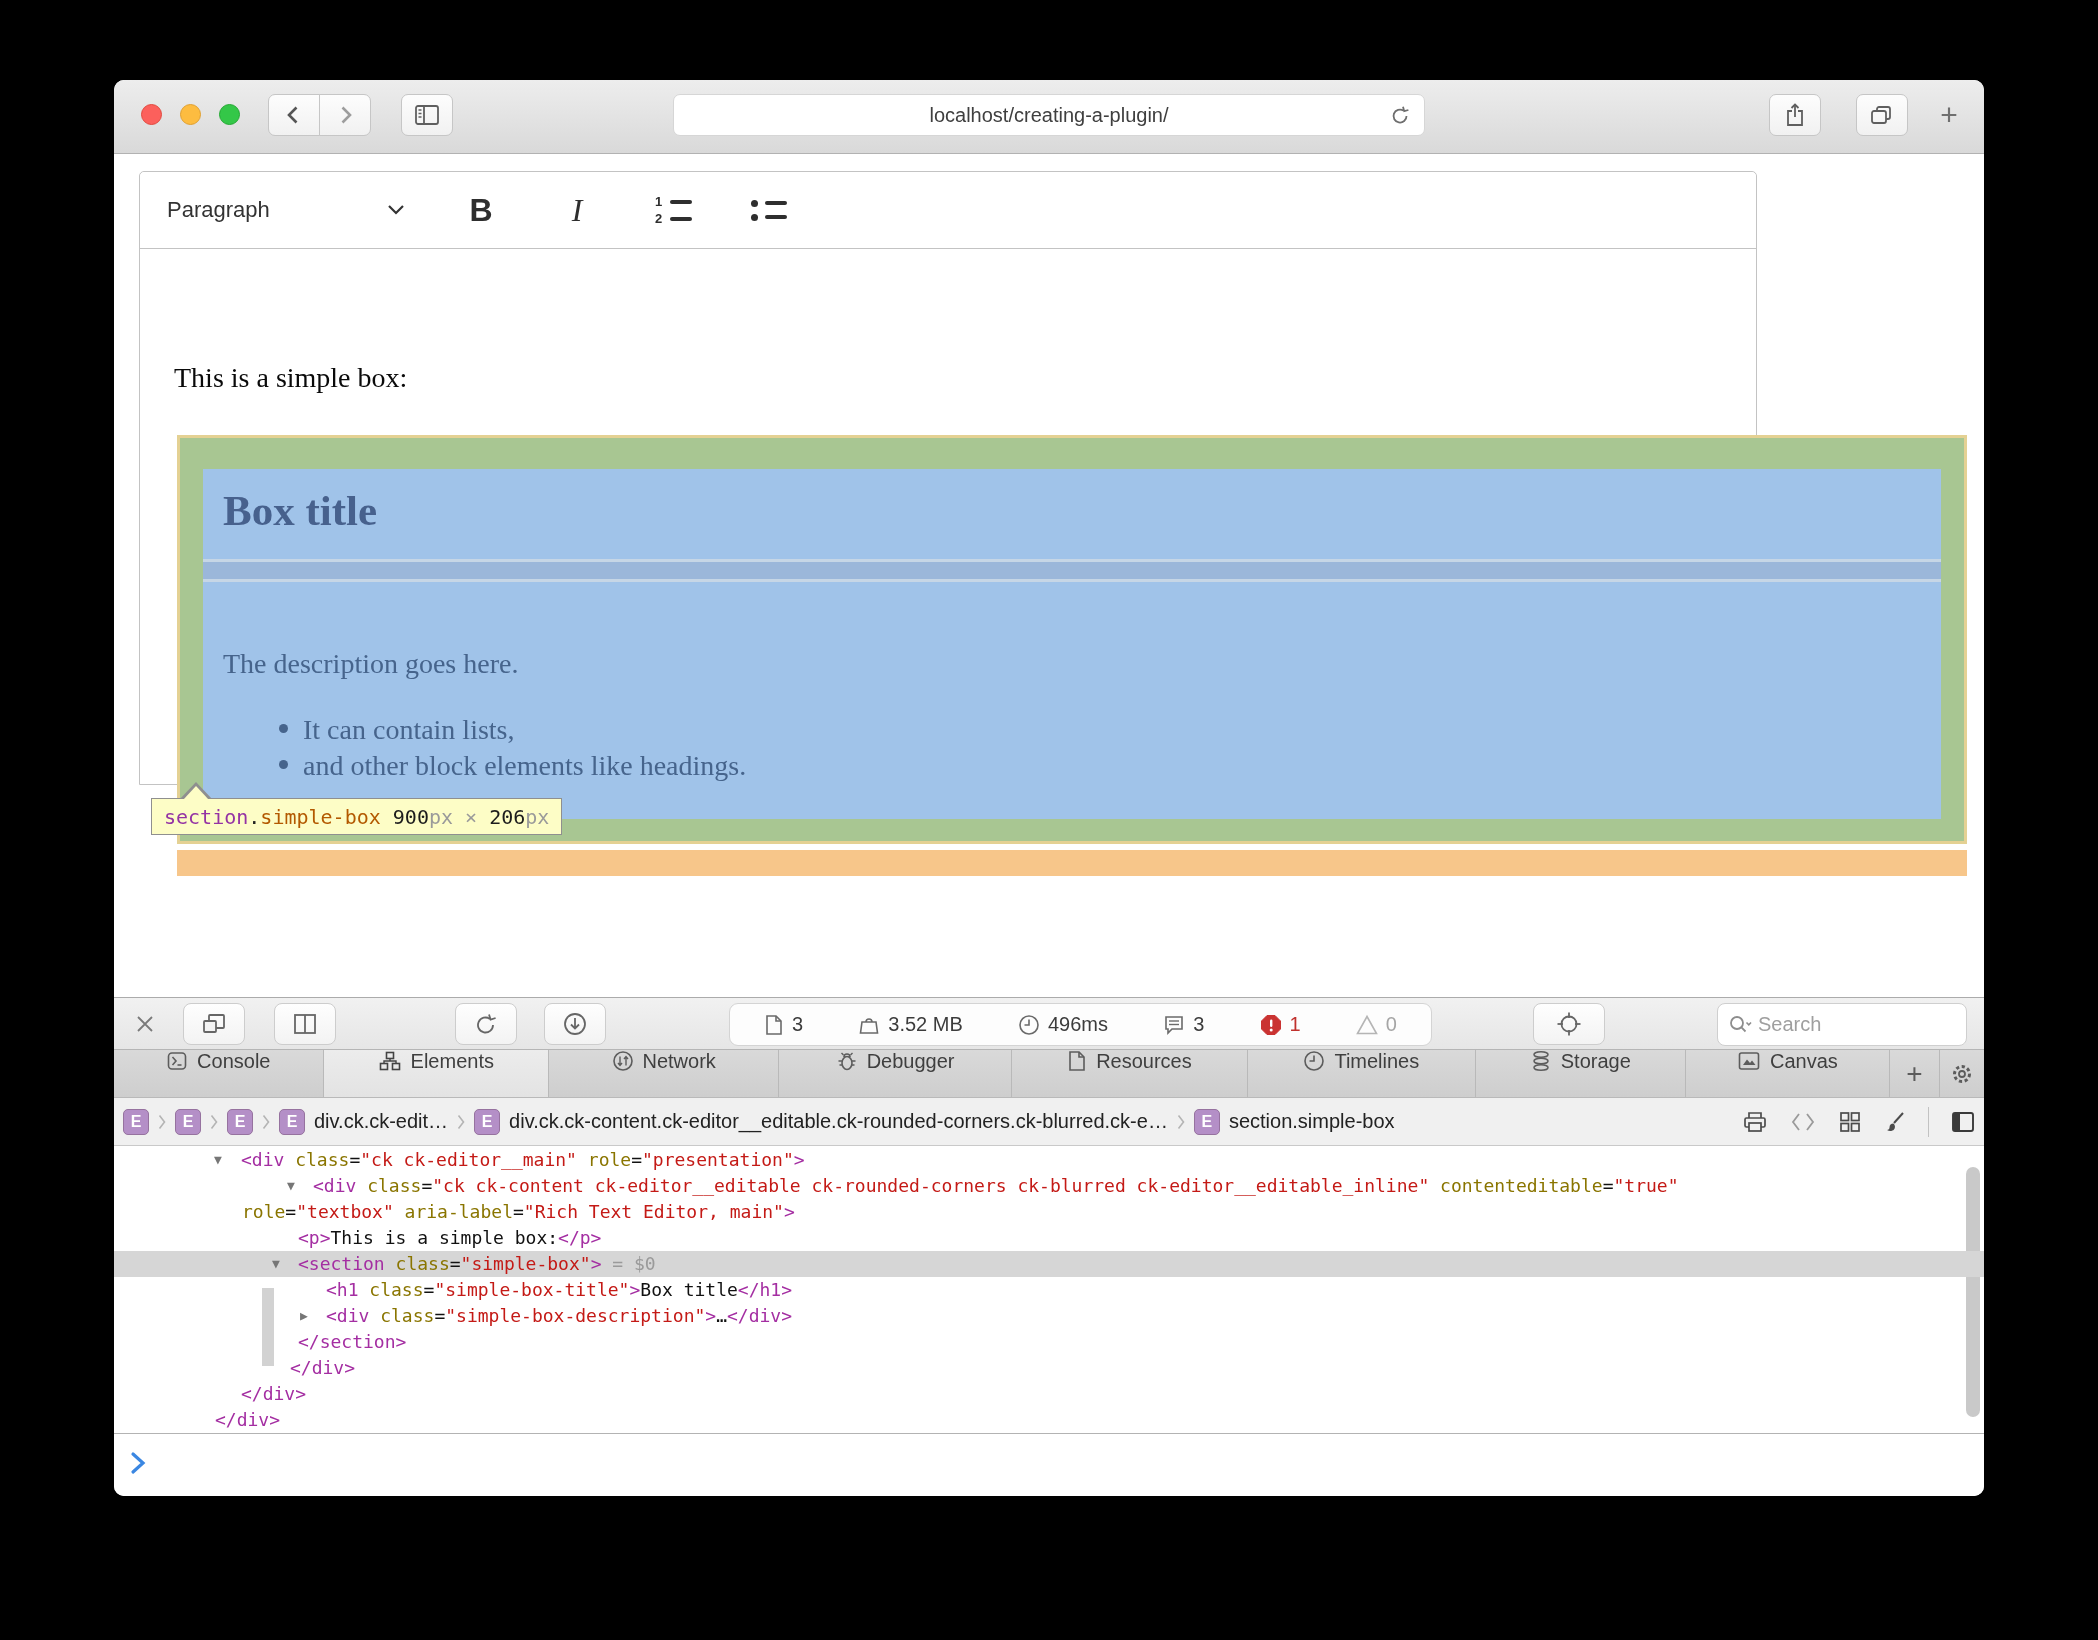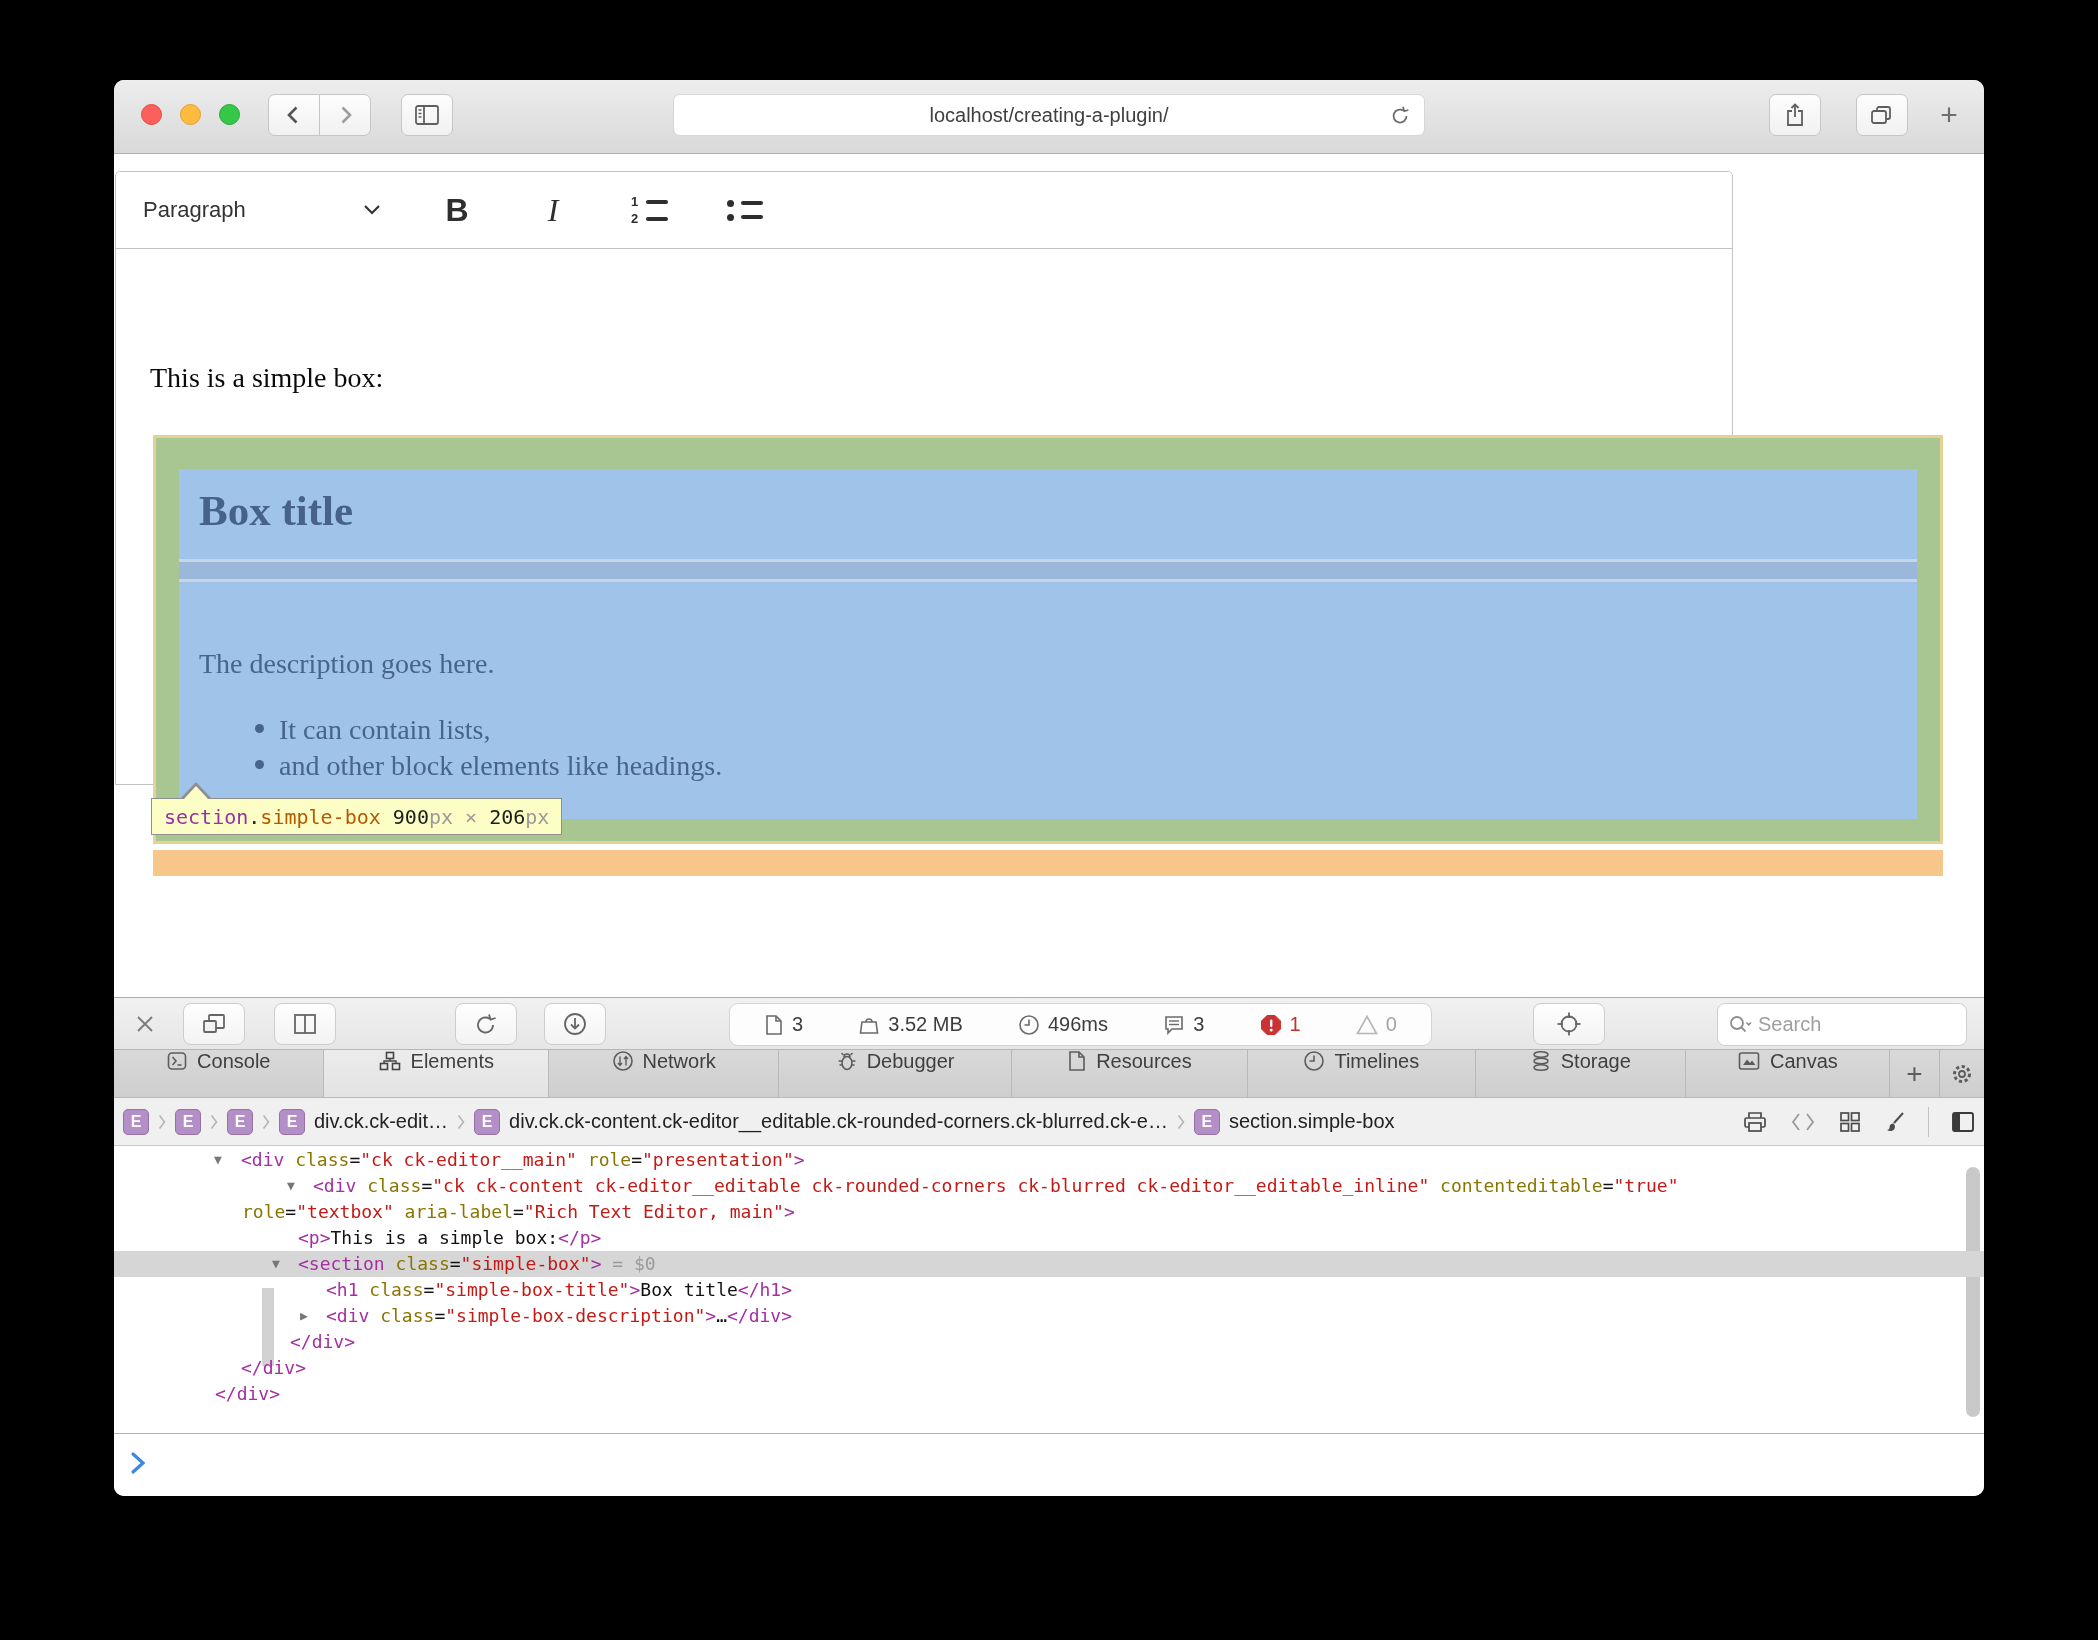--- a/index.html
+++ b/index.html
@@ -25,21 +25,21 @@
   .btn-fwd{left:205px;width:52px;border-radius:0 7px 7px 0;}
   .btn-sidebar{left:287px;width:52px;}
   .btn-share{left:1655px;width:52px;}
   .btn-tabs{left:1742px;width:52px;}
   .btn-plus{left:1812px;width:46px;border:none;background:none;font-size:30px;color:#6f6f6f;}
   .urlfield{position:absolute;left:559px;top:14px;width:752px;height:42px;background:#fff;
     border:1px solid #d6d6d6;border-radius:7px;display:flex;align-items:center;justify-content:center;
     font-size:20px;color:#3f3f3f;}
   .url-reload{position:absolute;right:12px;top:9px;}
   
-  .editor-frame{position:absolute;left:1px;top:91px;width:1618px;height:614px;
+  .editor-frame{position:absolute;left:25px;top:91px;width:1618px;height:614px;
     border:1px solid #c3c3c3;border-radius:5px 5px 0 0;background:#fff;}
   .ed-toolbar{position:absolute;left:0;top:0;width:100%;height:77px;border-bottom:1px solid #c3c3c3;
     display:flex;align-items:center;padding-left:27px;background:#fff;border-radius:5px 5px 0 0;}
   .pselect{width:240px;display:flex;align-items:center;justify-content:space-between;cursor:default;}
   .pselect .plabel{font-size:22px;color:#333;}
   .ed-btn{border:none;background:none;margin-left:52px;display:flex;align-items:center;justify-content:center;height:50px;min-width:44px;}
   .bold-g{font-size:32px;font-weight:bold;color:#2e2e2e;font-family:"Liberation Sans",sans-serif;}
   .italic-g{font-size:32px;font-style:italic;color:#2e2e2e;font-family:"Liberation Serif",serif;}
   .listicon{display:flex;flex-direction:column;gap:7px;}
   .listicon .lrow{display:flex;align-items:center;gap:7px;}
@@ -488,20 +488,21 @@
     <div class="dt-dom">
       <div class="gutterbar"></div>
       <div class="scrollthumb"></div>
     <div class="dom-row" style="padding-left: 127px;"><span class="arrow" style="left: 100px;">▼</span><span class="tk-tag">&lt;div </span><span class="tk-attr">class</span><span class="tk-plain">=</span><span class="tk-val">"ck ck-editor__main"</span><span class="tk-plain"> </span><span class="tk-attr">role</span><span class="tk-plain">=</span><span class="tk-val">"presentation"</span><span class="tk-tag">&gt;</span></div>
         <div class="dom-row" style="padding-left: 199px;"><span class="arrow" style="left: 173px;">▼</span><span class="tk-tag">&lt;div </span><span class="tk-attr">class</span><span class="tk-plain">=</span><span class="tk-val">"ck ck-content ck-editor__editable ck-rounded-corners ck-blurred ck-editor__editable_inline"</span><span class="tk-plain"> </span><span class="tk-attr">contenteditable</span><span class="tk-plain">=</span><span class="tk-val">"true"</span></div>
         <div class="dom-row" style="padding-left: 128px;"><span class="tk-attr">role</span><span class="tk-plain">=</span><span class="tk-val">"textbox"</span><span class="tk-plain"> </span><span class="tk-attr">aria-label</span><span class="tk-plain">=</span><span class="tk-val">"Rich Text Editor, main"</span><span class="tk-tag">&gt;</span></div>
         <div class="dom-row" style="padding-left: 184px;"><span class="tk-tag">&lt;p&gt;</span><span class="tk-plain">This is a simple box:</span><span class="tk-tag">&lt;/p&gt;</span></div>
         <div class="dom-row sel" style="padding-left: 184px;"><span class="arrow" style="left: 158px;">▼</span><span class="tk-tag">&lt;section </span><span class="tk-attr">class</span><span class="tk-plain">=</span><span class="tk-val">"simple-box"</span><span class="tk-tag">&gt;</span><span class="tk-gray"> = $0</span></div>
         <div class="dom-row" style="padding-left: 212px;"><span class="tk-tag">&lt;h1 </span><span class="tk-attr">class</span><span class="tk-plain">=</span><span class="tk-val">"simple-box-title"</span><span class="tk-tag">&gt;</span><span class="tk-plain">Box title</span><span class="tk-tag">&lt;/h1&gt;</span></div>
         <div class="dom-row" style="padding-left: 212px;"><span class="arrow" style="left: 186px;">▶</span><span class="tk-tag">&lt;div </span><span class="tk-attr">class</span><span class="tk-plain">=</span><span class="tk-val">"simple-box-description"</span><span class="tk-tag">&gt;</span><span class="tk-plain">…</span><span class="tk-tag">&lt;/div&gt;</span></div>
+        <div class="dom-row" style="padding-left: 184px;"><span class="tk-tag">&lt;/section&gt;</span></div>
         <div class="dom-row" style="padding-left: 176px;"><span class="tk-tag">&lt;/div&gt;</span></div>
         <div class="dom-row" style="padding-left: 127px;"><span class="tk-tag">&lt;/div&gt;</span></div>
         <div class="dom-row" style="padding-left: 101px;"><span class="tk-tag">&lt;/div&gt;</span></div>
       </div>
 
     <div class="dt-console">
       <span class="prompt">
         <svg width="22" height="26" viewBox="0 0 22 26">
             <path d="M6 4 L16 13 L6 22" fill="none" stroke="#3b87e2" stroke-width="3.2" stroke-linecap="round"></path>
           </svg>

